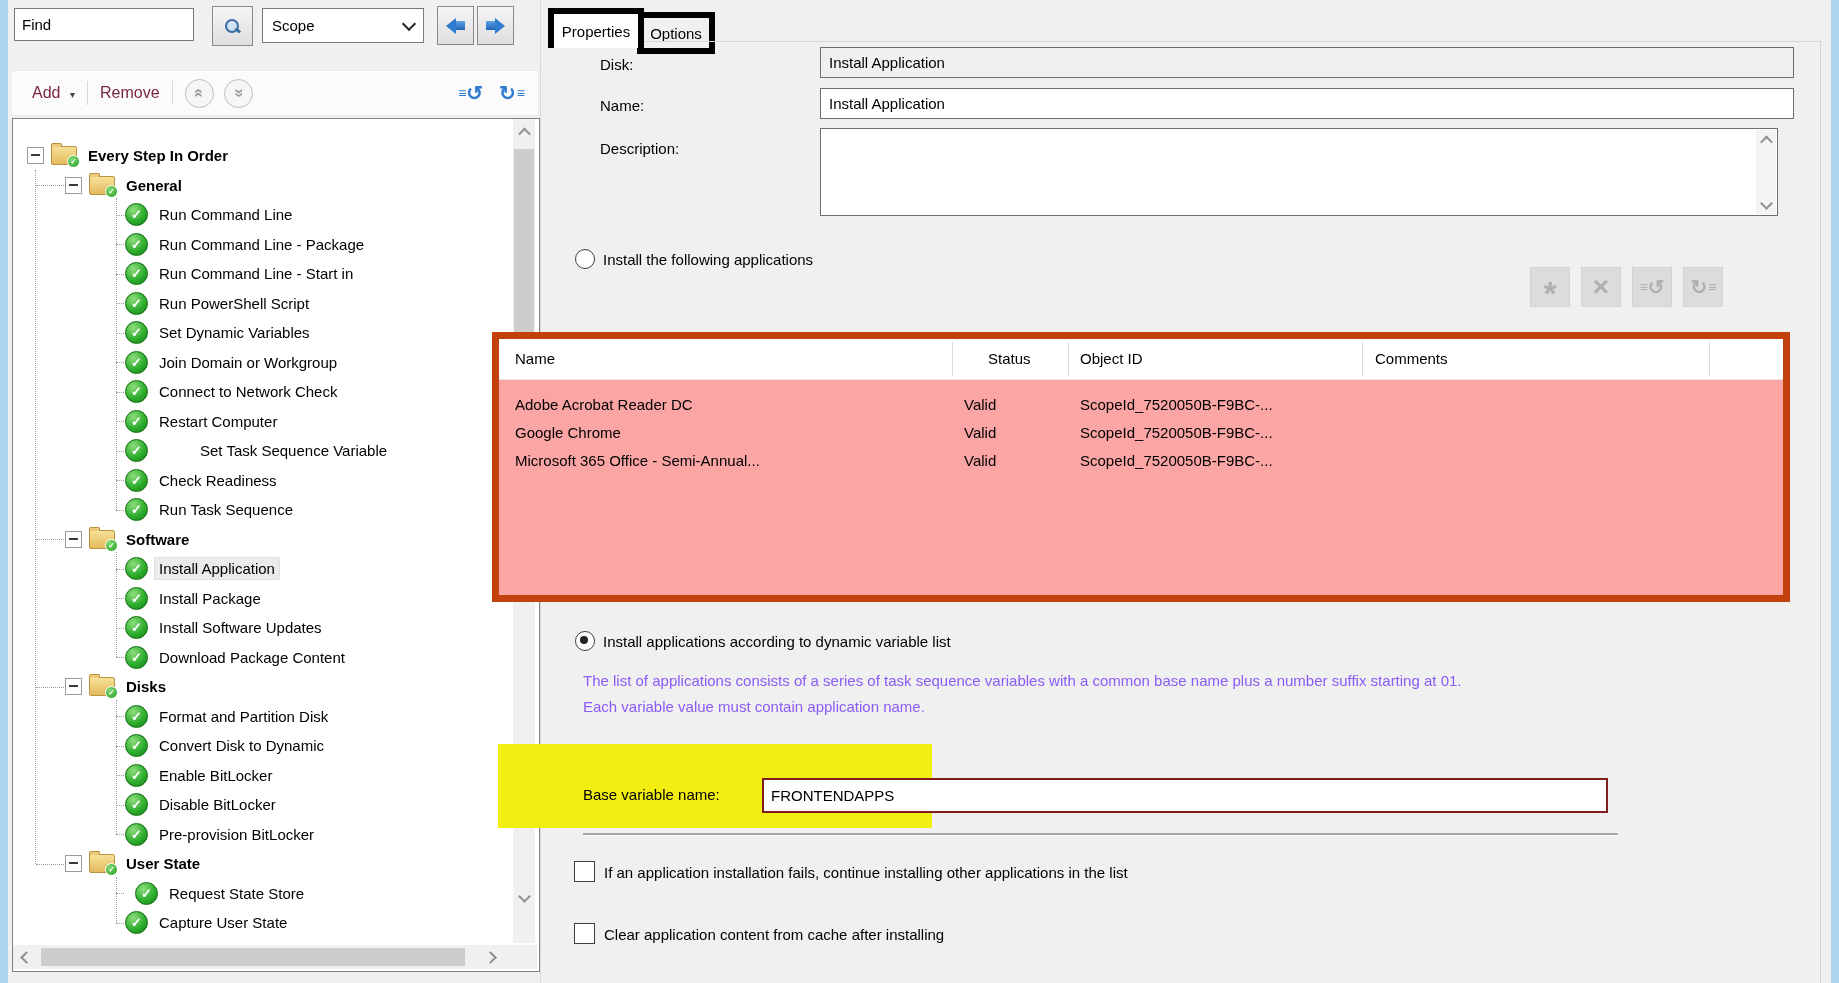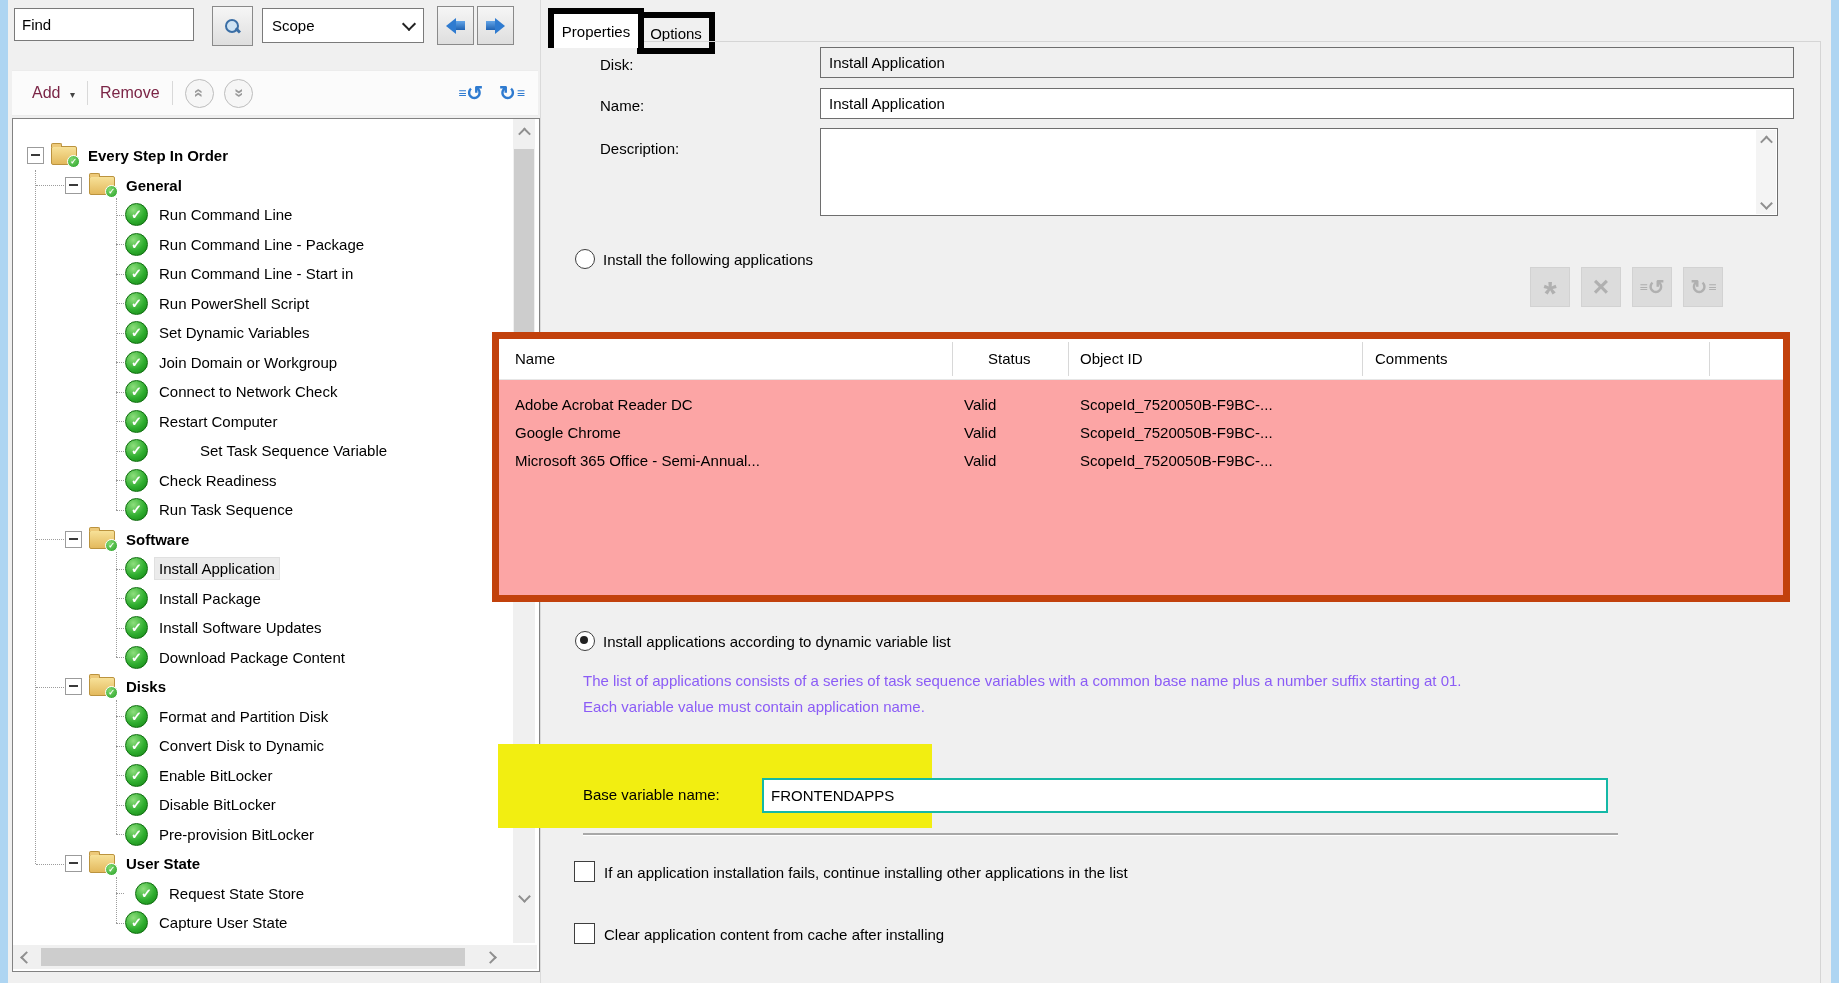--- a/index.html
+++ b/index.html
@@ -80,21 +80,21 @@
   .radio.checked::after{content:"";position:absolute;left:3.5px;top:3.5px;width:8px;height:8px;border-radius:50%;background:#222}
   .iconbtn{position:absolute;width:38px;height:38px;background:#dcdcdc;border:1px solid #d2d2d2;
            display:flex;align-items:center;justify-content:center;color:#b0b0b0;font-weight:bold}
   .apps-table{position:absolute;left:492px;top:332px;width:1284px;height:256px;background:#fff;border:7px solid #c2410c}
   .th-cell{position:absolute;top:0;height:40px;line-height:40px;white-space:nowrap}
   .col-line{position:absolute;top:3px;height:34px;width:1px;background:#d8d8d8}
   .tbl-body{position:absolute;left:0;right:0;top:40px;bottom:0;background:#fca5a5;border-top:1px solid #e6e6e6}
   .td-cell{position:absolute;height:28px;line-height:28px;white-space:nowrap;overflow:hidden}
   .note-line{position:absolute;white-space:nowrap;color:#8b5cf6}
   .hilite{position:absolute;background:var(--highlight,#f2ee11)}
-  .basefield{position:absolute;background:#fff;border:2px solid #14b8a6;padding:0 7px;line-height:31px;z-index:2}
+  .basefield{position:absolute;background:#fff;border:2px solid #7f1d1d;padding:0 7px;line-height:31px;z-index:2}
   .sepline{position:absolute;border-top:2px solid #a8a8a8;border-bottom:1px solid #fff}
   .cbox{position:absolute;width:19px;height:19px;background:#fff;border:1.5px solid #3e3e3e}
 </style>
 </head>
 <body>
 
 <div class="screen" style="--highlight: #f2ee11; --accent-blue: #2f7bd0; --accent-strip: #aed5f2; --tool-text: #7b2546;">
 
   <div class="strip" style="left:0"></div>
   <div class="strip" style="left:1831px"></div>

